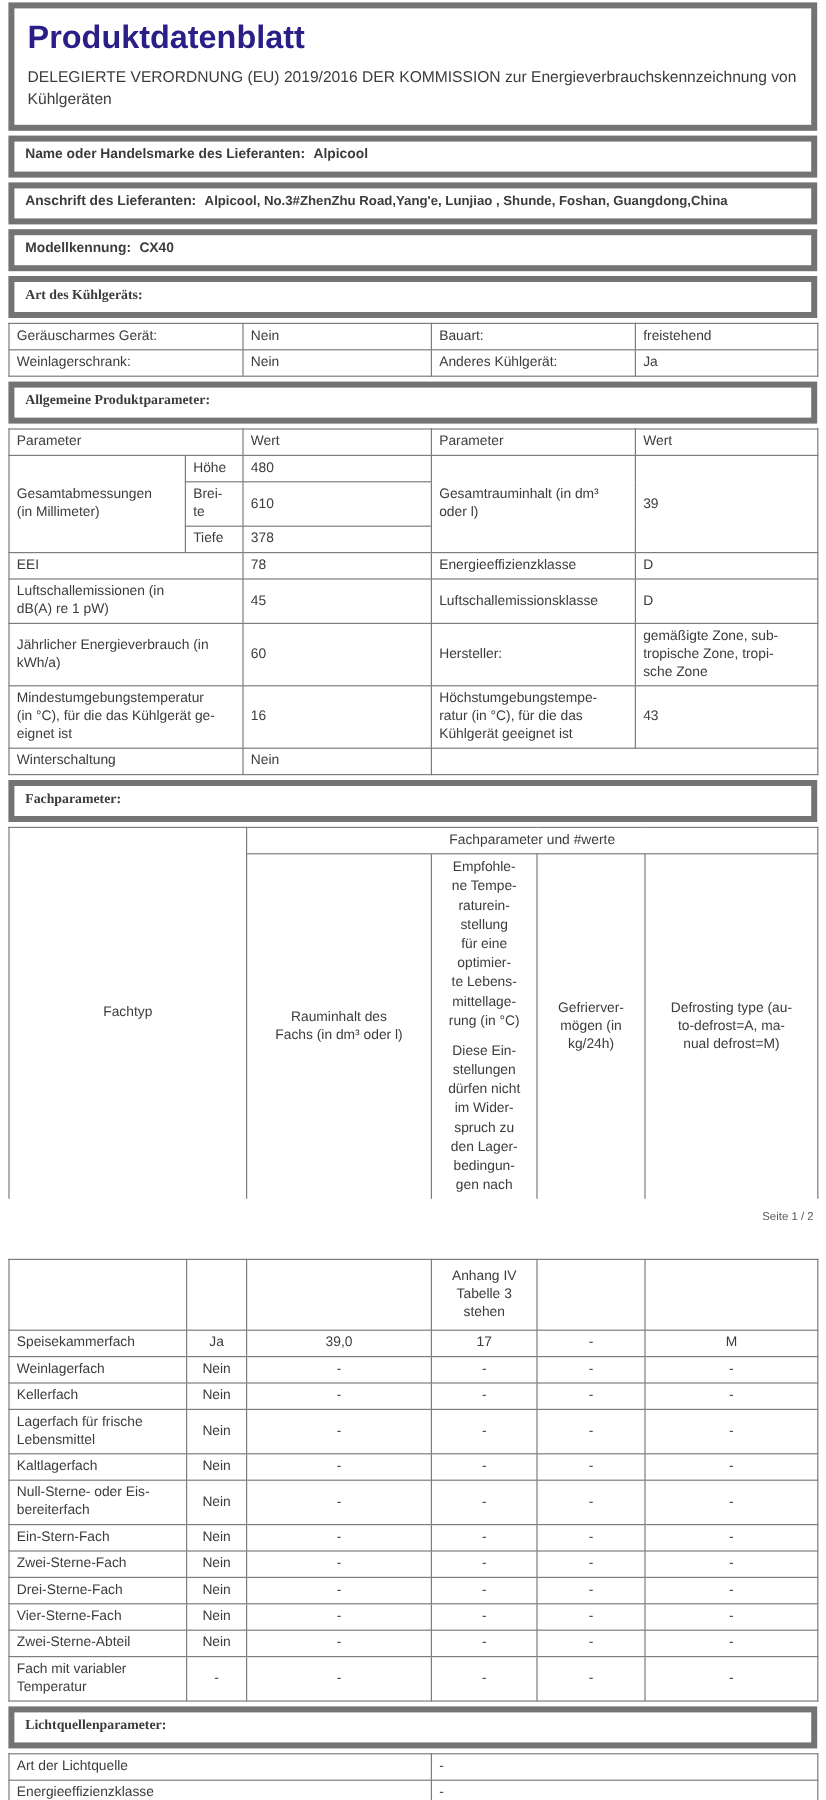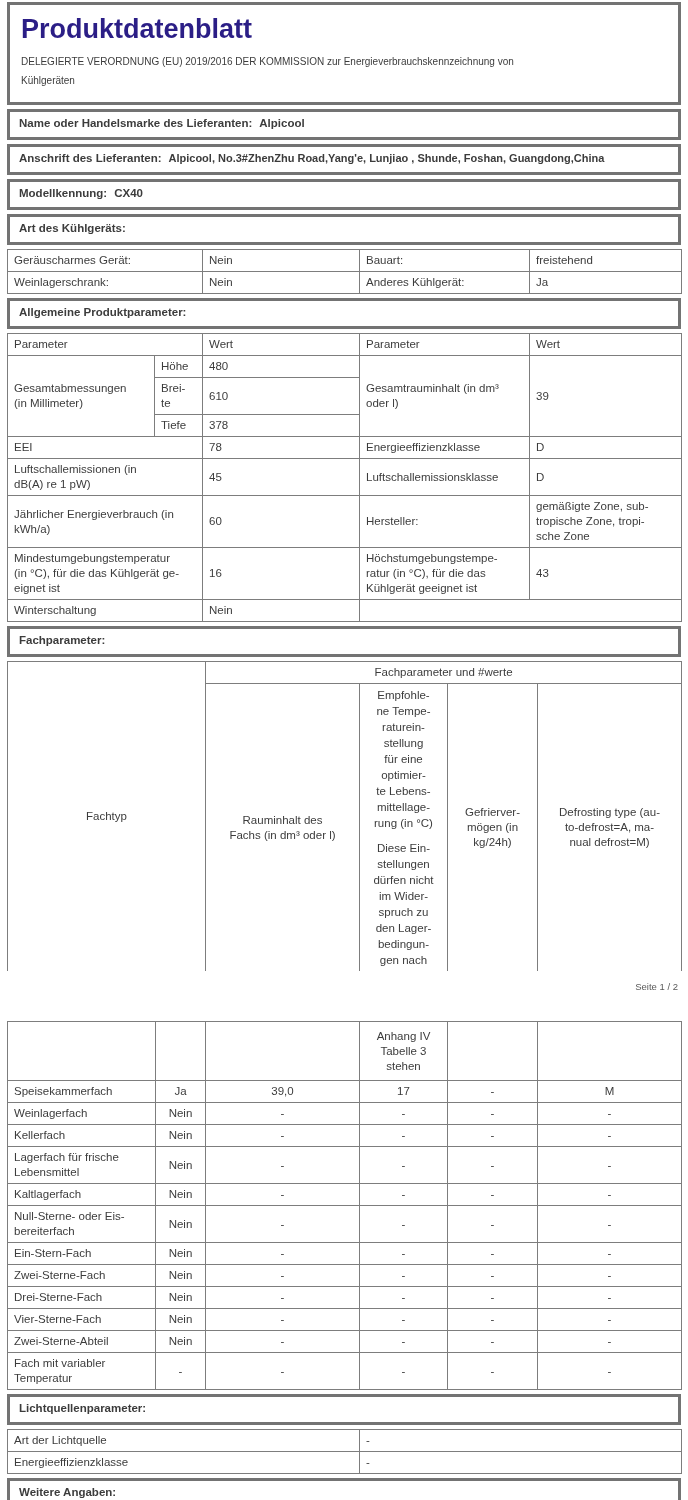--- a/index.html
+++ b/index.html
@@ -6,42 +6,42 @@
   body{
     width:688px;
     font-family:"Liberation Sans", sans-serif;
     color:#3c3c3c;
     font-size:11.5px;
     line-height:15px;
     -webkit-font-smoothing:antialiased;
   }
   .page{padding:2px 7px 0 7px;}
   .box{
-    border:3px solid #737373;
+    border:5px solid #737373;
     margin-bottom:4px;
     padding:4px 9px 6px 9px;
     background:#fff;
   }
   .title-box{padding:8px 11px 12px 11px;}
   .doc-title{
     font-size:27px;
     line-height:32px;
     font-weight:bold;
     color:#2b1e86;
     letter-spacing:0;
   }
   .doc-subtitle{
     margin-top:7px;
-    font-size:10px;
+    font-size:13px;
     line-height:19px;
     color:#3c3c3c;
   }
   .b{font-weight:bold;}
   .v{margin-left:7px;font-weight:bold;}
-  .sec{font-weight:bold;}
+  .sec{font-weight:bold;font-family:Liberation Serif, serif;}
   .pre{white-space:pre-line;}
   .nowrap{white-space:nowrap;overflow:hidden;}
   .small-txt{font-size:11px;}
   table{
     border-collapse:collapse;
     table-layout:fixed;
     width:674px;
     margin-bottom:4px;
   }
   td{

